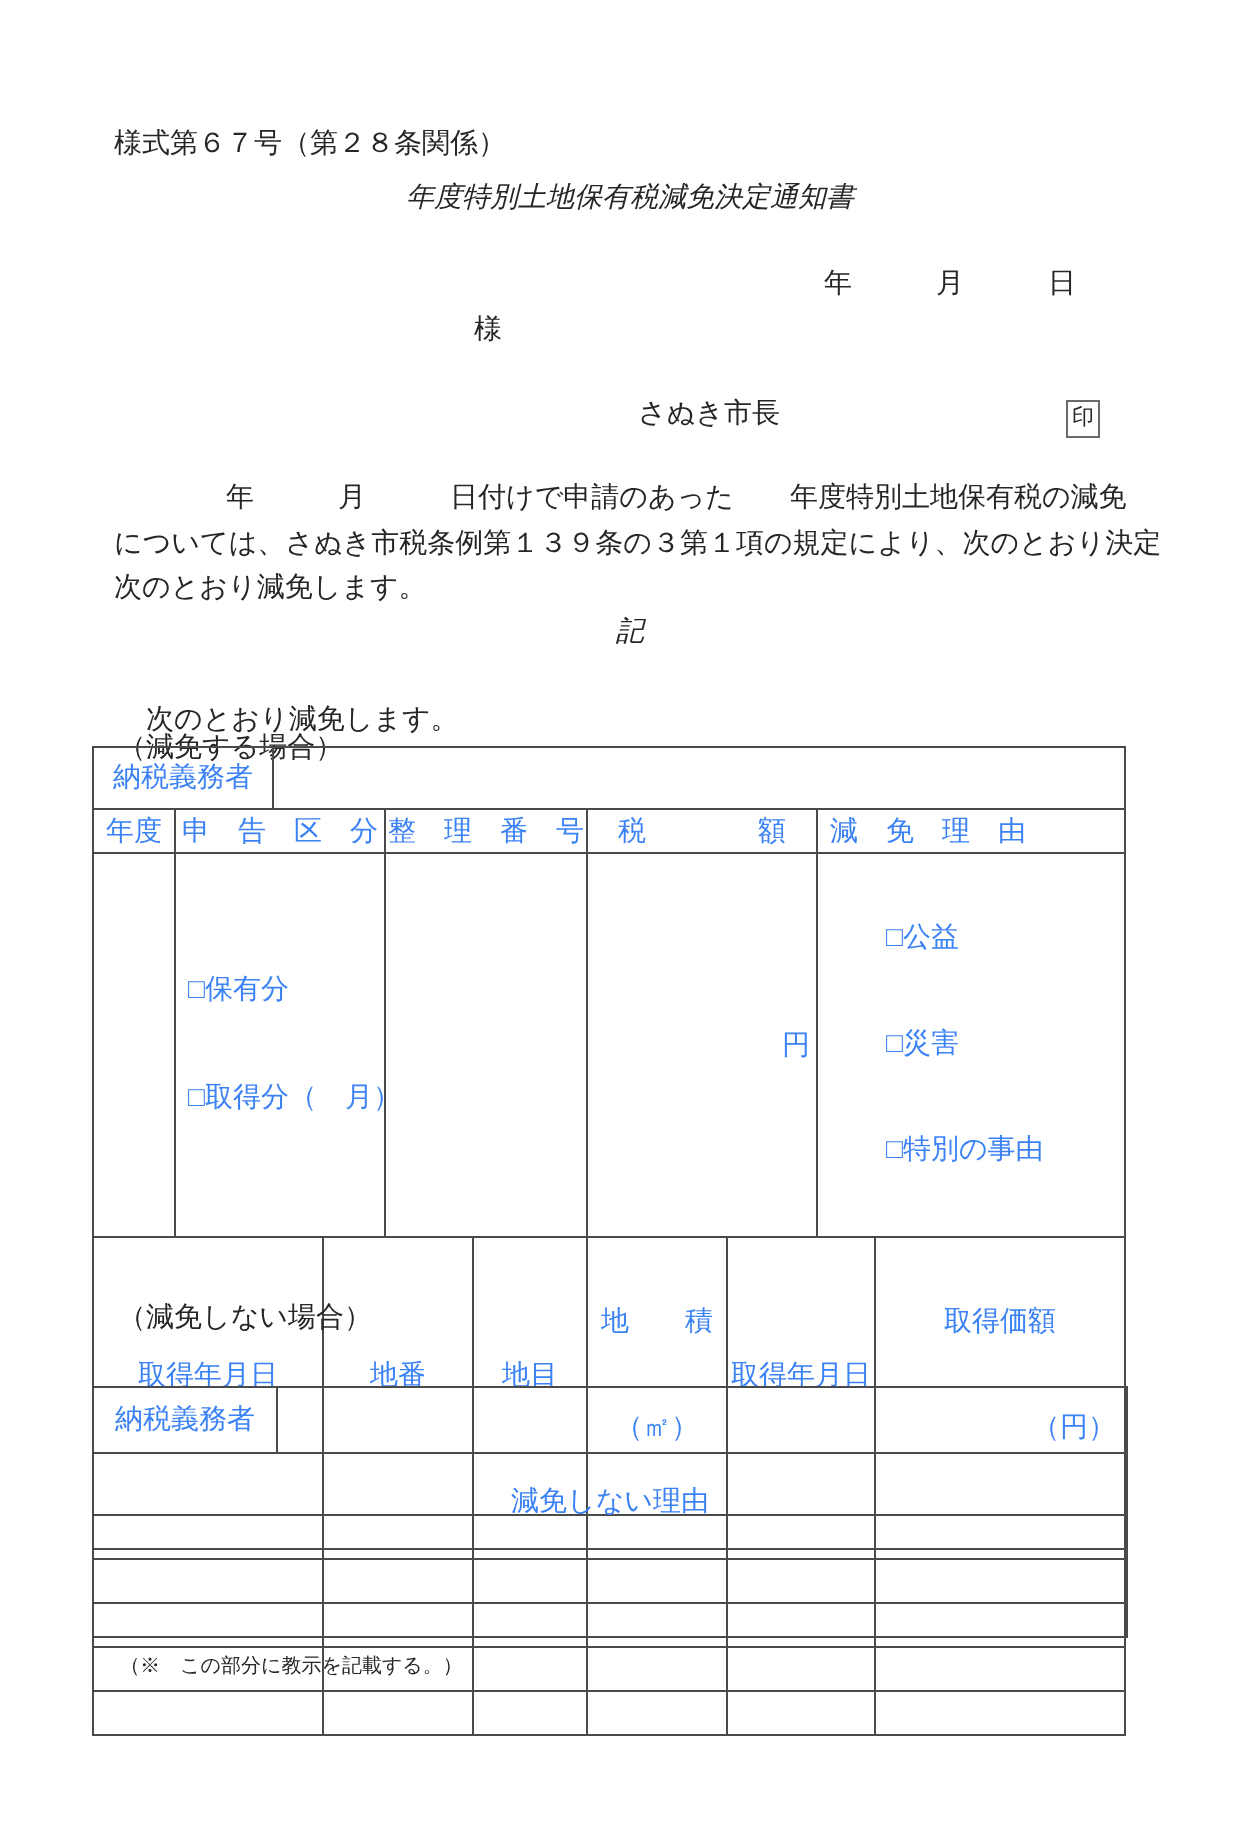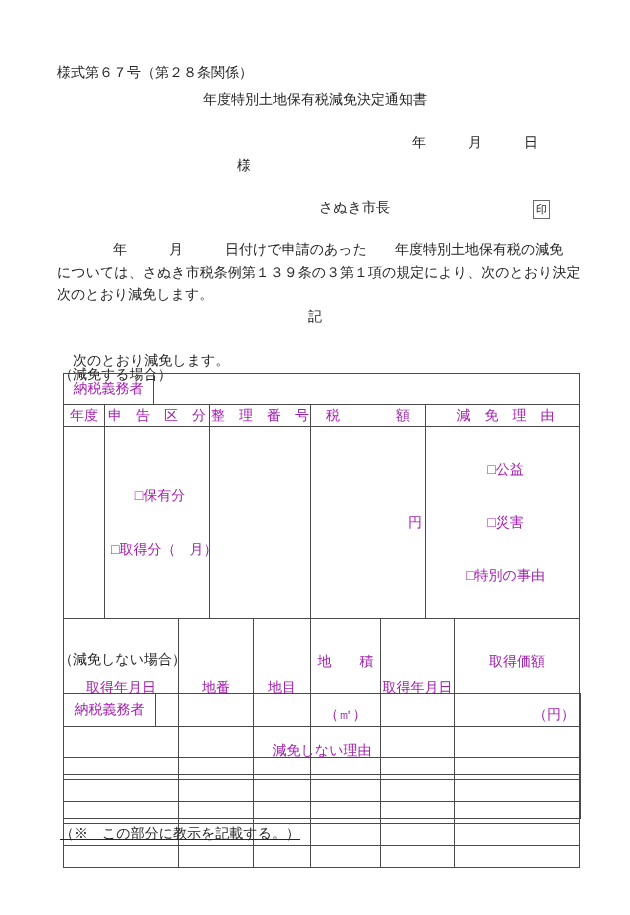--- a/index.html
+++ b/index.html
@@ -8,57 +8,57 @@
     position: relative;
     width: 630px;
     height: 915px;
     background: #ffffff;
     font-family: "Liberation Serif", "DejaVu Serif", serif;
     color: #262626;
     font-size: 14px;
     overflow: hidden;
   }
   .abs { position: absolute; line-height: 20px; white-space: pre; }
-  .center { left: 0; width: 630px; text-align: center; }
+  .center { left: 0; width: 630px; text-align: center; font-style: italic; }
   .para { position: absolute; left: 57px; top: 239px; width: 520px; }
   .para div { line-height: 22.5px; white-space: pre; }
   .seal-box {
     position: absolute;
     left: 533px; top: 200px;
     width: 17px; height: 19px;
     border: 1px solid #6a6a6a;
     font-size: 11px; line-height: 17px;
     text-align: center;
   }
   table {
     position: absolute;
-    left: 63px;
+    left: 46px;
     border-collapse: collapse;
     table-layout: fixed;
     width: 517px;
     font-size: 14px;
-    color: #a21caf;
+    color: #3b82f6;
   }
   #grant-table { top: 373px; }
   #deny-table  { top: 693px; }
   td {
     border: 1px solid #4a4a4a;
     vertical-align: middle;
     text-align: center;
     overflow: hidden;
     white-space: pre;
   }
-  td.tal { text-align: center; padding-left: 6px; }
+  td.tal { text-align: left; padding-left: 6px; }
   td.tar { text-align: right; padding-right: 3px; }
   .multiline div { line-height: 22px; white-space: pre; }
-  .reason-lines div { line-height: 21px; white-space: pre; }
+  .reason-lines div { line-height: 21px; white-space: pre; margin-left: 28px; }
   .area-head div, .price-head div { line-height: 21px; white-space: pre; }
   .price-head .unit { text-align: right; padding-right: 4px; }
   .area-head .unit { text-align: center; }
-  .footnote { font-size: 14px; line-height: 14px; text-decoration: underline; }
+  .footnote { font-size: 10px; line-height: 14px; }
 </style>
 </head>
 <body>
 
 <div class="page">
 
   <div class="abs" style="left:57px; top:63px;">様式第６７号（第２８条関係）</div>
 
   <div class="abs center" style="top:90px;">年度特別土地保有税減免決定通知書</div>
 

